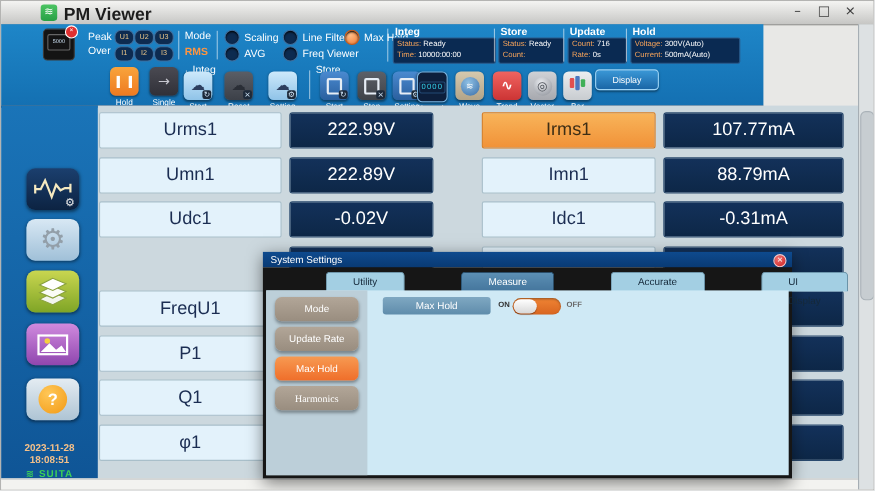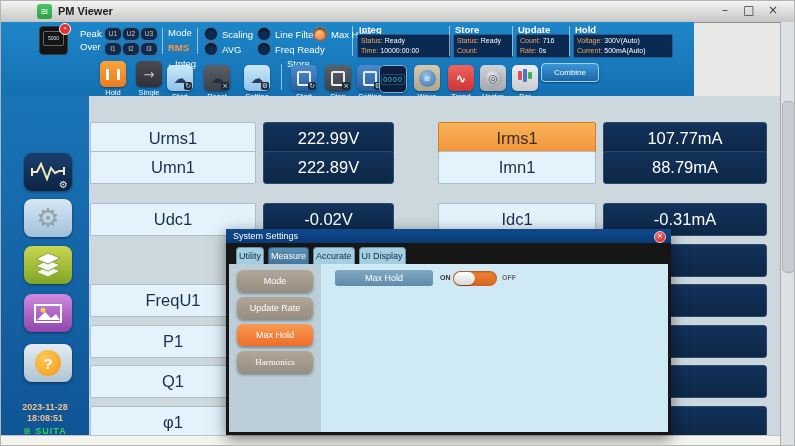--- a/index.html
+++ b/index.html
@@ -1,21 +1,21 @@
 <!DOCTYPE html>
 <html><head>
 <meta charset="utf-8">
 <style>
   html,body{margin:0;padding:0;background:#fff;font-family:"Liberation Sans",sans-serif;}
   .g{font-family:"DejaVu Sans","Liberation Sans",sans-serif;}
   .win{position:relative;width:795px;height:446px;box-sizing:border-box;border:1px solid #b4b4b2;overflow:hidden;background:#e8e8e6;}
   
   .titlebar{position:absolute;left:0;top:0;width:100%;height:21px;background:linear-gradient(#f4f4f2,#c6c6c4);border-bottom:1px solid #8f8f8d;}
   .app-ico{position:absolute;left:36px;top:3px;width:15px;height:15px;border-radius:3px;background:linear-gradient(#4cc463,#28a045);color:#fff;font-size:10px;line-height:15px;text-align:center;}
-  .wtitle{position:absolute;left:57px;top:4px;font-size:11px;font-weight:bold;color:#1c1c1c;}
+  .wtitle{position:absolute;left:57px;top:4px;font-size:16px;font-weight:bold;color:#1c1c1c;}
   .winctl{position:absolute;right:14px;top:2px;display:flex;gap:10px;color:#3c3c3c;font-size:12px;}
   .winctl span{width:14px;text-align:center;cursor:default;}
   
   .header{position:absolute;left:0;top:21px;width:693px;height:74px;background:linear-gradient(#1e86c8,#1470b2);border-bottom:2px solid #0a2a4a;}
   .device{position:absolute;left:38px;top:4px;width:27px;height:27px;background:#141414;border:1px solid #3a3a3a;border-radius:4px;}
   .device .scr{position:absolute;left:3px;top:4px;right:3px;height:13px;border:1px solid #666;border-radius:2px;color:#cfe3f5;font-size:5px;text-align:center;line-height:12px;}
   .device .badge{position:absolute;right:-4px;top:-4px;width:10px;height:10px;border-radius:50%;background:#e03030;border:1px solid #fff;color:#fff;font-size:6px;line-height:9px;text-align:center;}
   .hdr-txt{position:absolute;color:#fff;font-size:9.5px;}
   .pill{position:absolute;width:16px;height:12px;border-radius:6px;background:#0d2b50;border:1px solid #3f6f9e;color:#eec98a;font-size:6.5px;text-align:center;line-height:12px;}
   .vdiv{position:absolute;width:1px;background:rgba(255,255,255,.55);}
@@ -56,36 +56,36 @@
   .sico.i2{background:linear-gradient(#d8e8f4,#a0c0d8);color:#939fa9;font-size:26px;}
   .sico.i3{background:linear-gradient(#c9d650,#7fa526);}
   .sico.i4{background:linear-gradient(#d08ade,#8f46ae);}
   .sico.i5{background:linear-gradient(#e4ecf2,#aec4d4);}
   .helpb{width:26px;height:26px;border-radius:50%;background:radial-gradient(circle at 35% 30%,#ffc757,#f29a16);color:#fff;font-size:15px;font-weight:bold;display:flex;align-items:center;justify-content:center;}
   .sdate{position:absolute;left:0;width:88px;text-align:center;color:#f5c089;font-size:9px;font-weight:bold;}
   .brand{position:absolute;left:0;width:88px;text-align:center;color:#3dd156;font-size:9px;font-weight:bold;letter-spacing:1px;}
   
   .main{position:absolute;left:88px;top:95px;width:691px;height:339px;background:#ccd8de;}
   .mrow{position:absolute;left:0;width:100%;height:33px;}
-  .cell{position:absolute;top:0;height:33px;box-sizing:border-box;display:flex;align-items:center;justify-content:center;font-size:16.5px;margin-top:20px;}
+  .cell{position:absolute;top:0;height:33px;box-sizing:border-box;display:flex;align-items:center;justify-content:center;font-size:16.5px;}
   .ml{background:#e3f2fb;border:1px solid #a9bfca;border-radius:2px;color:#1b2d52;font-weight:500;}
   .mv{background:linear-gradient(#13315a,#0d2747);border:1px solid #2a4a6e;border-radius:3px;color:#fff;}
   .ml.hl{background:linear-gradient(#f8b45a,#f19238);border-color:#d87c20;color:#3d2e15;}
   .c1{left:1px;width:166px;}.c2{left:174px;width:131px;}.c3{left:349px;width:158px;}.c4{left:514px;width:164px;}
   
   .rband{position:absolute;left:779px;top:21px;width:16px;height:423px;background:#dde1e3;border-left:1px solid #a6aeb4;}
   .sthumb{position:absolute;left:781px;top:100px;width:11px;height:170px;background:#c7cdd1;border:1px solid #aab2b8;border-radius:5px;}
   .bstrip{position:absolute;left:0;top:434px;width:779px;height:12px;background:#f3f3f0;border-top:1px solid #c0c4c6;}
   
-  .dialog{position:absolute;left:225px;top:228px;width:445px;height:206px;z-index:10;box-shadow:0 4px 14px rgba(0,0,0,.5);}
+  .dialog{position:absolute;left:238px;top:228px;width:481px;height:206px;z-index:10;box-shadow:0 4px 14px rgba(0,0,0,.5);}
   .dtitle{position:absolute;left:0;top:0;width:100%;height:14px;background:linear-gradient(#0e4a8e,#093a74);color:#fff;font-size:9px;line-height:14px;padding-left:7px;box-sizing:border-box;}
   .dclose{position:absolute;right:5px;top:2px;width:10px;height:10px;border-radius:50%;background:radial-gradient(circle at 35% 30%,#f07070,#cc2020);border:1px solid #f8c8c8;color:#fff;font-size:7px;line-height:9px;text-align:center;}
   .dframe{position:absolute;left:0;top:14px;width:100%;height:192px;background:#161616;}
   .tabs{position:absolute;left:10px;top:4px;display:flex;gap:4px;}
-  .tab{height:17px;padding:0 2px;background:#a3cfe3;color:#15293a;font-size:9px;line-height:17px;border-radius:4px 4px 0 0;border:1px solid #6a93a8;border-bottom:none;}
+  .tab{height:17px;padding:0 24px;background:#a3cfe3;color:#15293a;font-size:9px;line-height:17px;border-radius:4px 4px 0 0;border:1px solid #6a93a8;border-bottom:none;margin-left:47px;}
   .tab.active{background:linear-gradient(#5c8fb4,#44759c);color:#fff;border-color:#2f5a7c;}
   .dbody{position:absolute;left:3px;top:21px;right:3px;bottom:3px;background:#cfe9f5;}
   .dpanel{position:absolute;left:0;top:0;width:92px;height:100%;background:#bccfd9;}
   .sbtn{position:absolute;left:8px;width:76px;height:22px;border-radius:6px;background:linear-gradient(#b2a698,#998d7f);color:#fff;font-size:9px;display:flex;align-items:center;justify-content:center;box-shadow:0 2px 3px rgba(0,0,0,.35);}
   .sbtn.active{background:linear-gradient(#f79a52,#ef6e2a);}
   .dmain{position:absolute;left:92px;top:0;right:0;height:100%;}
   .setlbl{position:absolute;left:14px;top:6px;width:98px;height:16px;background:linear-gradient(#7fa8c2,#5f8cab);border-radius:3px;color:#fff;font-size:9px;display:flex;align-items:center;justify-content:center;}
   .onlbl{position:absolute;left:119px;top:10px;font-size:7px;font-weight:bold;color:#333;}
   .toggle{position:absolute;left:132px;top:7px;width:44px;height:15px;border-radius:8px;background:linear-gradient(#f08434,#d86520);box-shadow:inset 0 1px 2px rgba(0,0,0,.35);}
   .knob{position:absolute;left:1px;top:1px;width:21px;height:13px;border-radius:7px;background:linear-gradient(#ffffff,#d8d8d8);box-shadow:0 1px 1px rgba(0,0,0,.4);}
@@ -138,21 +138,21 @@
     <div class="ind" style="left:203px;top:20px;">
       <span class="dot"></span>
         <span>AVG</span>
       </div>
     <div class="ind" style="left:256px;top:5px;">
       <span class="dot"></span>
         <span>Line Filter</span>
       </div>
     <div class="ind" style="left:256px;top:20px;">
       <span class="dot"></span>
-        <span>Freq Ready</span>
+        <span>Freq Viewer</span>
       </div>
     <div class="ind on" style="left:312px;top:5px;">
       <span class="dot"></span>
         <span>Max Hold</span>
       </div>
 
     <div class="vdiv" style="left:351px;top:4px;height:30px;"></div>
 
     <div class="sg-title" style="left:358px;top:2px;">Integ</div>
     <div class="sg-box" style="left:356px;top:12px;width:86px;">
@@ -261,21 +261,21 @@
       <div class="lb">Vector</div>
     </div>
     <div class="tbi" style="left:504px;top:43px;">
       <div class="ic ic-bar">
           <i style="height:9px;background:#e05050;"></i>
           <i style="height:13px;background:#4a78c0;"></i>
           <i style="height:7px;background:#40b058;"></i>
         </div>
       <div class="lb">Bar</div>
     </div>
-    <div class="combine">Combine</div>
+    <div class="combine">Display</div>
   </div>
 
   <div class="sidebar">
     <div class="sico i1" style="top:57px;">
       <svg width="36" height="24" viewBox="0 0 36 24">
         <polyline points="2,12 7,12 11,4 17,19 21,8 25,13 29,11 34,11" fill="none" stroke="#f5e9c0" stroke-width="2"></polyline>
         <line x1="2" y1="8" x2="2" y2="16" stroke="#f5e9c0" stroke-width="2"></line>
         <line x1="34" y1="7" x2="34" y2="15" stroke="#f5e9c0" stroke-width="2"></line>
       </svg>
       <span class="g" style="position:absolute;right:4px;bottom:1px;color:#e8e8e8;font-size:10px;">⚙</span>
@@ -307,21 +307,21 @@
     <div class="brand" style="top:330px;"><span class="g">≋</span> <span>SUITA</span></div>
   </div>
 
   <div class="main">
     <div class="mrow" style="top:6px;">
       <div class="cell ml c1">Urms1</div>
       <div class="cell mv c2">222.99V</div>
       <div class="cell ml hl c3">Irms1</div>
       <div class="cell mv c4">107.77mA</div>
     </div>
-    <div class="mrow" style="top:35px;">
+    <div class="mrow" style="top:47px;">
       <div class="cell ml c1">Umn1</div>
       <div class="cell mv c2">222.89V</div>
       <div class="cell ml c3">Imn1</div>
       <div class="cell mv c4">88.79mA</div>
     </div>
     <div class="mrow" style="top:87px;">
       <div class="cell ml c1">Udc1</div>
       <div class="cell mv c2">-0.02V</div>
       <div class="cell ml c3">Idc1</div>
       <div class="cell mv c4">-0.31mA</div>

